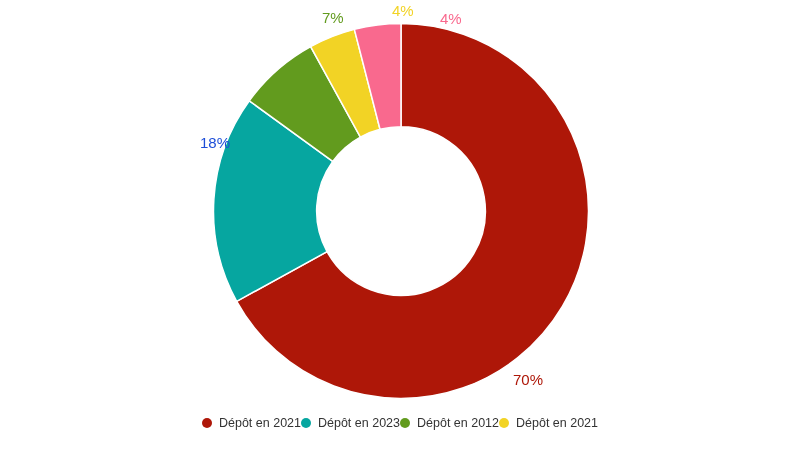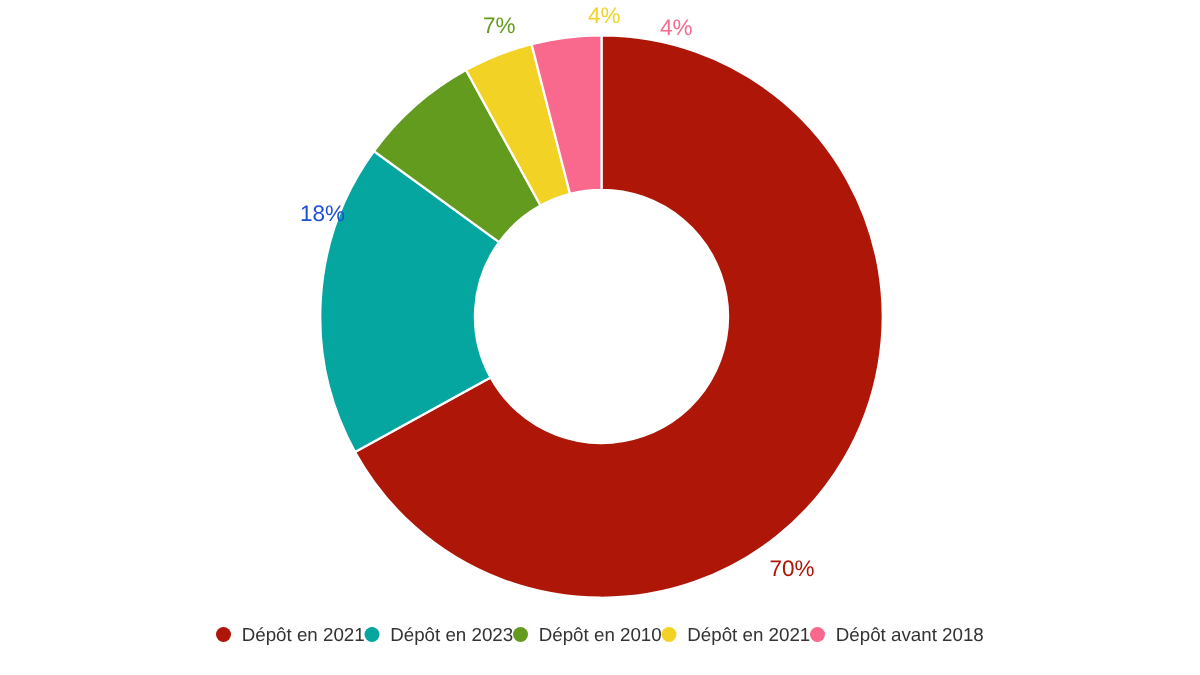--- a/index.html
+++ b/index.html
@@ -100,25 +100,21 @@
       <div class="legend-item">
         <span class="legend-dot" style="background: rgb(174, 23, 8);"></span>
         <span class="legend-label">Dépôt en 2021</span>
       </div>
       <div class="legend-item">
         <span class="legend-dot" style="background: rgb(6, 166, 160);"></span>
         <span class="legend-label">Dépôt en 2023</span>
       </div>
       <div class="legend-item">
         <span class="legend-dot" style="background: rgb(98, 155, 30);"></span>
-        <span class="legend-label">Dépôt en 2010</span>
+        <span class="legend-label">Dépôt en 2012</span>
       </div>
       <div class="legend-item">
         <span class="legend-dot" style="background: rgb(242, 211, 37);"></span>
         <span class="legend-label">Dépôt en 2021</span>
-      </div>
-      <div class="legend-item">
-        <span class="legend-dot" style="background: rgb(249, 105, 142);"></span>
-        <span class="legend-label">Dépôt avant 2018</span>
       </div>
     </div>
 
 </div>
 
 </body></html>

